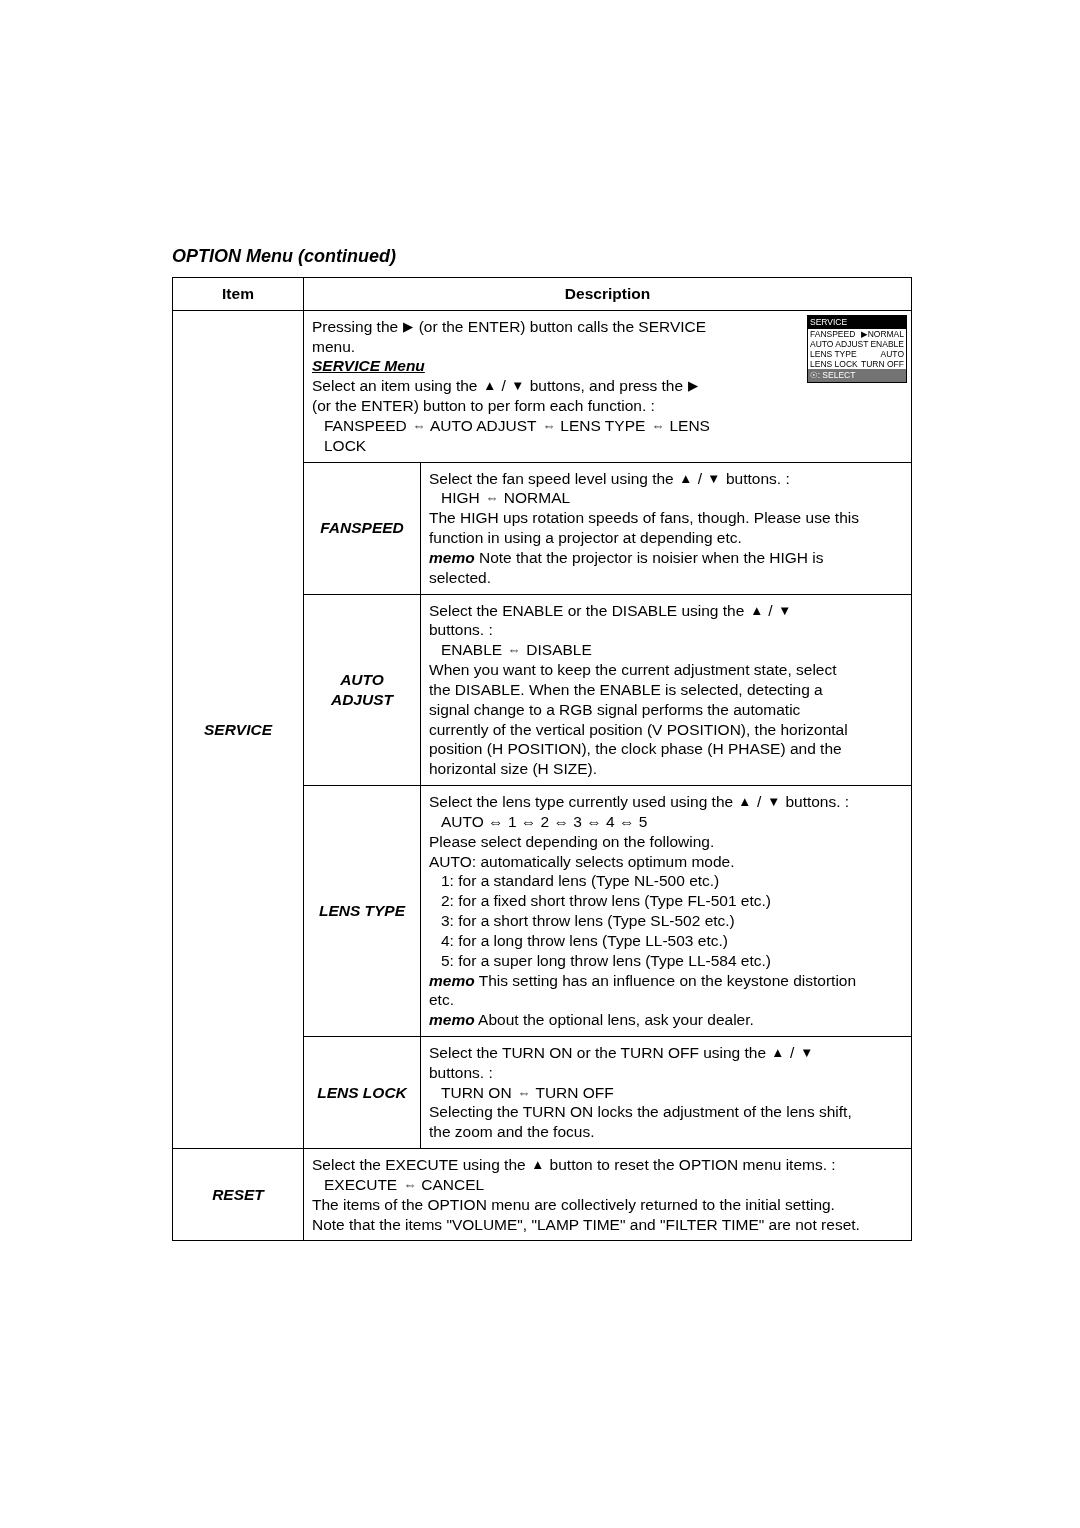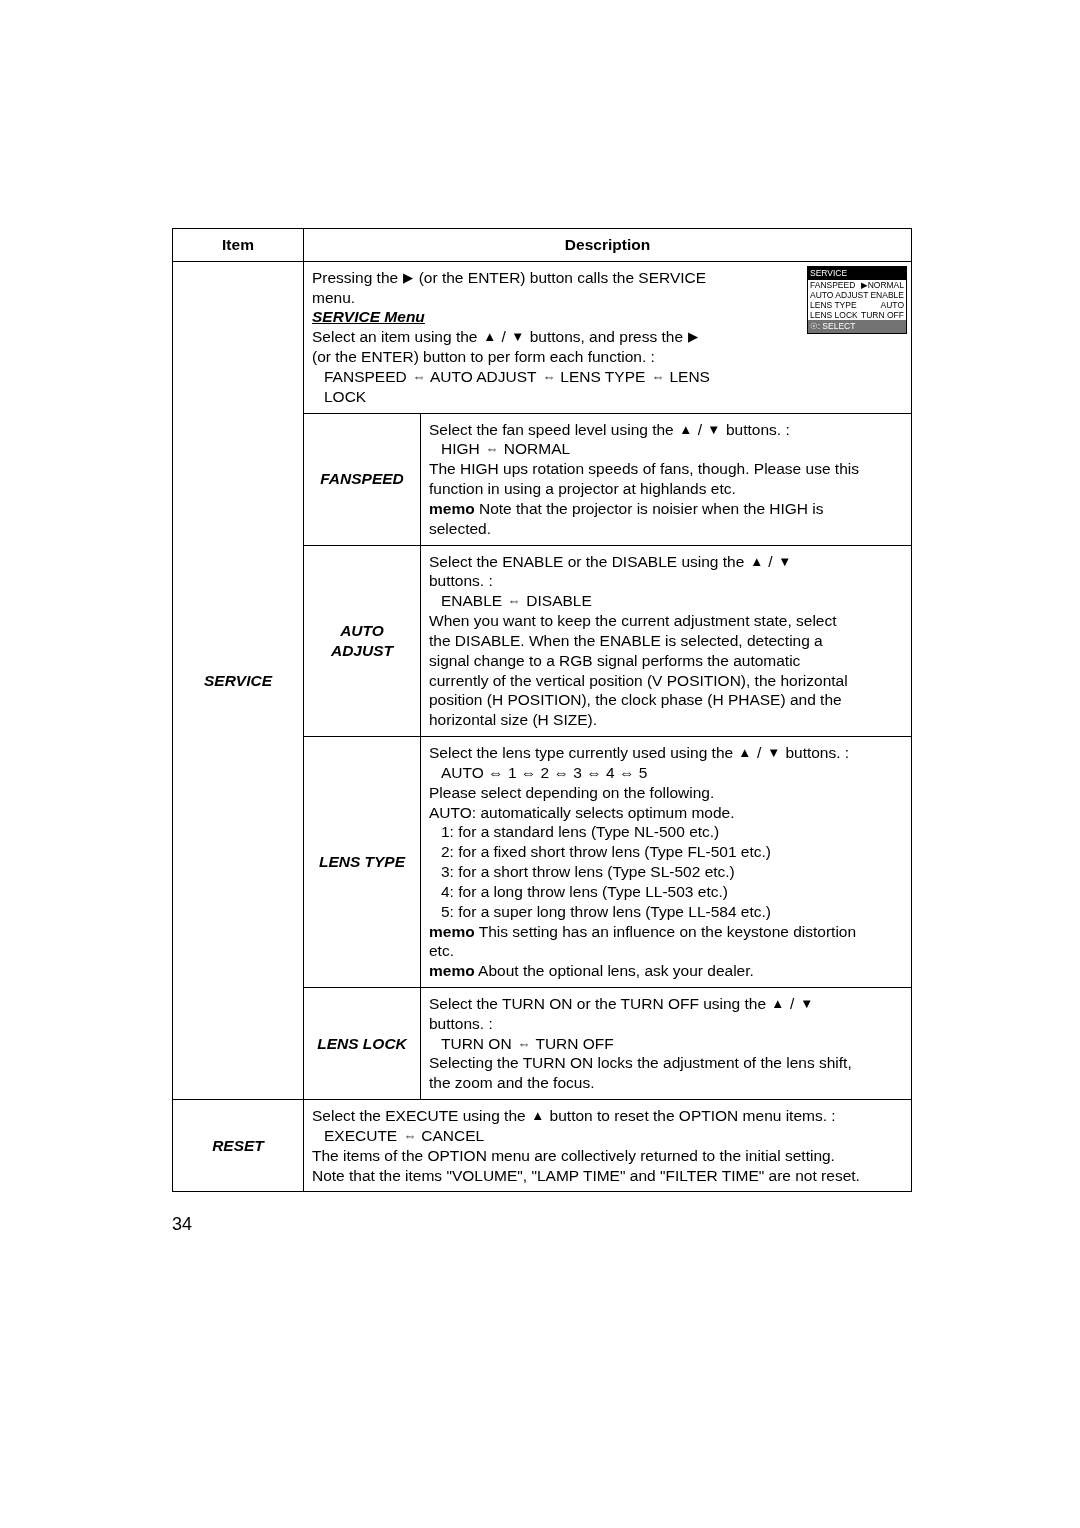--- a/index.html
+++ b/index.html
@@ -82,27 +82,30 @@
     margin-top: 22px;
     font-size: 18px;
   }
   .glyph { display:inline-block; transform: scale(0.85); }
   .tri-right::before { content: "\25B6"; }
   .tri-up::before    { content: "\25B2"; }
   .tri-down::before  { content: "\25BC"; }
   .dbl::before       { content: "\21D4"; }
   .cursor::before    { content: "\25B6"; }
   .selicon::before   { content: "\2609"; } 
-  .memo { font-weight: bold; }
+  .memo { font-style: italic; font-weight: bold; }
 </style>
 </head>
 <body>
 
 <div class="page">
 
+  <div class="subtitle">
+    <span>OPTION Menu (continued)</span>
+  </div>
 
   <table class="doc">
     <tbody>
         <tr>
       <th style="width:130px;">Item</th>
       <th colspan="2">Description</th>
     </tr>
 
     <tr>
       <td rowspan="5" class="center bold">SERVICE</td>
@@ -141,21 +144,21 @@
         </div>
       </td>
     </tr>
 
     <tr>
       <td class="center bold" style="width:100px;">FANSPEED</td>
       <td>
         <span>Select the fan speed level using the </span><span class="glyph tri-up"></span><span> / </span><span class="glyph tri-down"></span><span> buttons. :</span><br>
         <span class="indent"><span>HIGH </span><span class="glyph dbl"></span><span> NORMAL</span></span><br>
         <span>The HIGH ups rotation speeds of fans, though. Please use this</span><br>
-        <span>function in using a projector at highlands etc.</span><br>
+        <span>function in using a projector at depending etc.</span><br>
         <span class="memo">memo</span><span> Note that the projector is noisier when the HIGH is</span><br>
         <span>selected.</span>
       </td>
     </tr>
 
     <tr>
       <td class="center bold">
         <span>AUTO</span><br>
         <span>ADJUST</span>
       </td>
@@ -206,14 +209,13 @@
       <td colspan="2">
         <span>Select the EXECUTE using the </span><span class="glyph tri-up"></span><span> button to reset the OPTION menu items. :</span><br>
         <span class="indent"><span>EXECUTE </span><span class="glyph dbl"></span><span> CANCEL</span></span><br>
         <span>The items of the OPTION menu are collectively returned to the initial setting.</span><br>
         <span>Note that the items "VOLUME", "LAMP TIME" and "FILTER TIME" are not reset.</span>
       </td>
     </tr>
   </tbody>
     </table>
 
-  <div class="pagenum">34</div>
 </div>
 
 </body></html>

